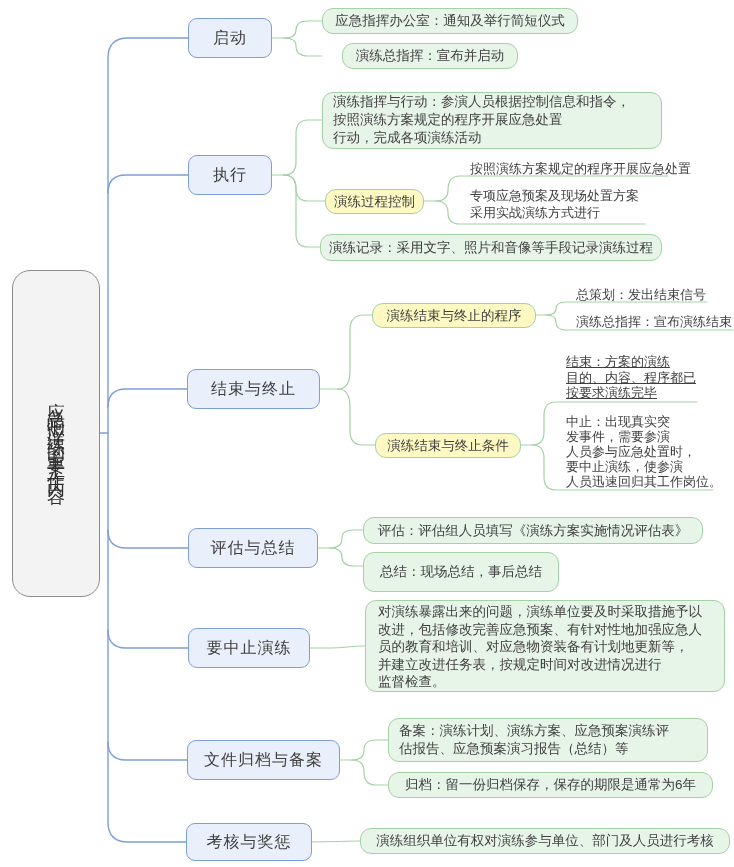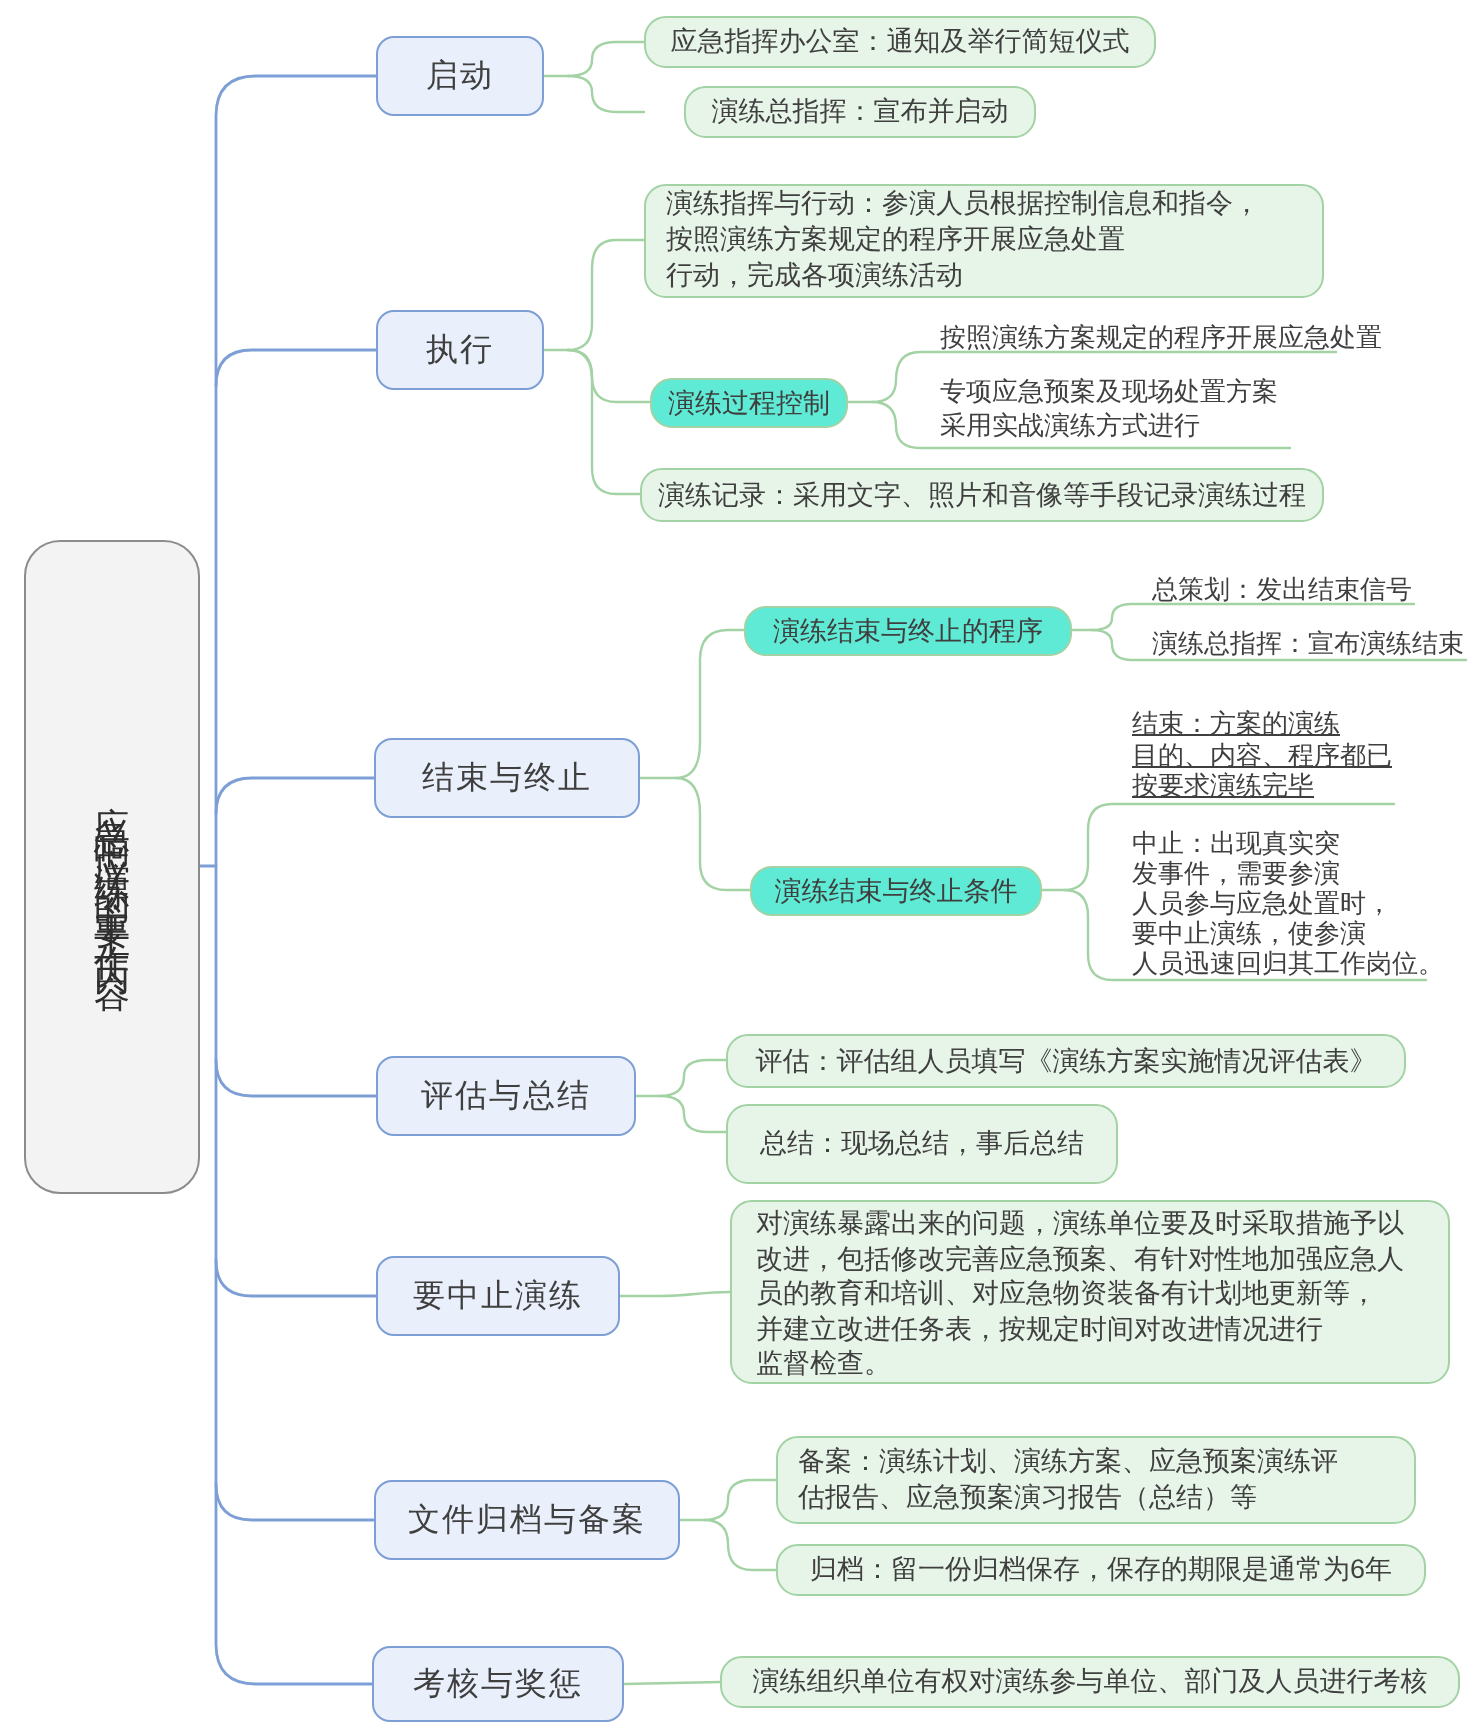--- a/index.html
+++ b/index.html
@@ -19,21 +19,21 @@
     display:flex;align-items:center;justify-content:center;
     writing-mode:vertical-lr;text-orientation:upright;
     font-size:18px;letter-spacing:7px;color:#2e2e2e;
   }
   .green{
     background:#e7f4e8;border:1.2px solid #a3d2a4;border-radius:11px;
     display:flex;align-items:center;font-size:13.5px;
     padding:3px 10px;white-space:nowrap;
   }
   .green.center{justify-content:center;}
-  .green.hollow{background:#5eead4;}
+  .green.hollow{background:#fef9c3;}
   .green.multi{white-space:pre-line;align-items:flex-start;}
   .leaf{
     position:absolute;font-size:13px;color:#3f3f3f;
     white-space:pre-line;line-height:15.5px;
   }
   .leaf.nowrap{white-space:nowrap;}
 </style>
 </head>
 <body>
 

